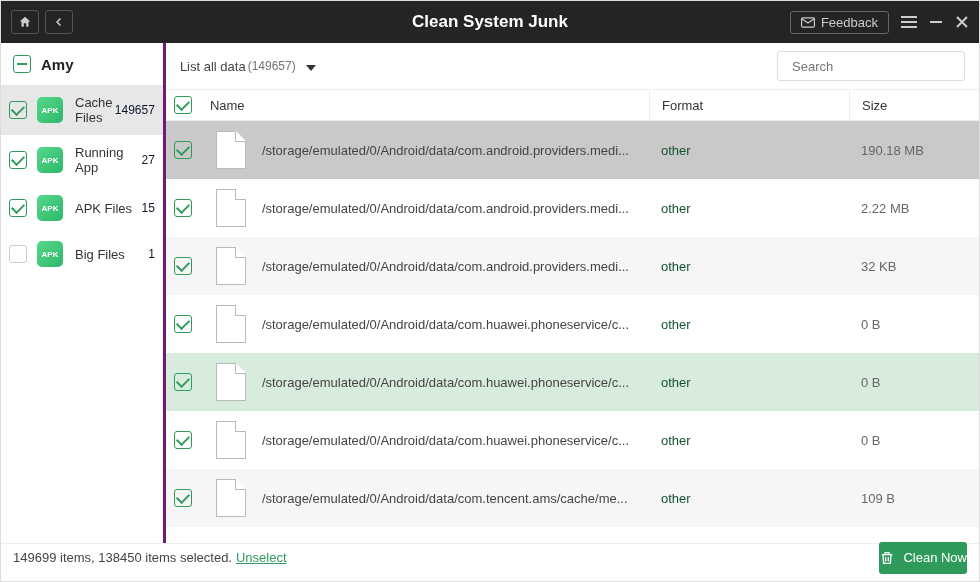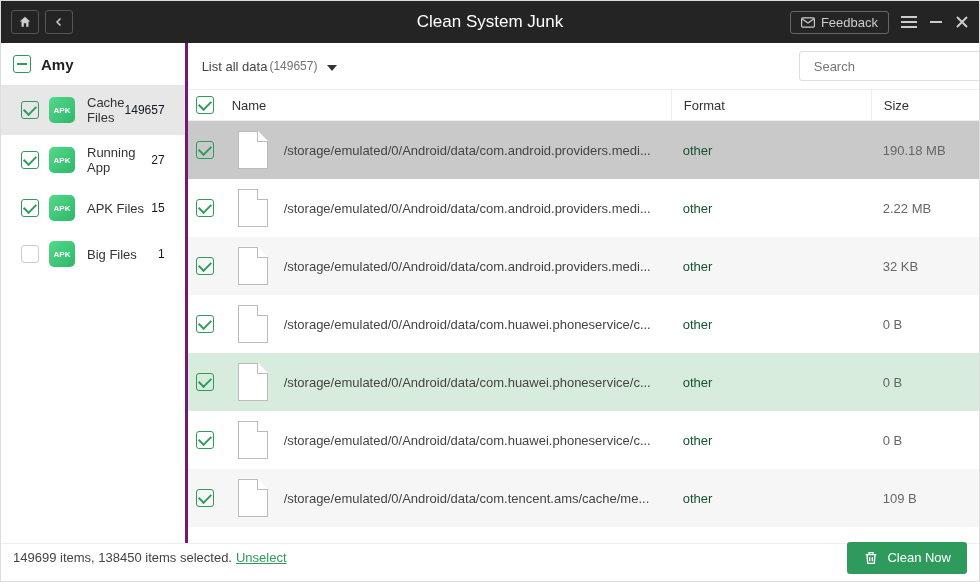--- a/index.html
+++ b/index.html
@@ -2,36 +2,36 @@
 <html><head>
 <meta charset="utf-8">
 <style>
 * { margin: 0; padding: 0; box-sizing: border-box; font-family: -apple-system, BlinkMacSystemFont, "Segoe UI", Arial, sans-serif; }
 body { width: 980px; height: 582px; background: #fff; overflow: hidden; border: 1px solid #ddd; }
 
 
 .titlebar { height: 42px; background: #242424; display: flex; align-items: center; padding: 0 10px; position: relative; }
 .titlebar .tb-btn { width: 28px; height: 24px; border: 1px solid #555; border-radius: 3px; display: flex; align-items: center; justify-content: center; margin-right: 6px; cursor: pointer; }
 .titlebar .tb-btn svg { fill: #ccc; }
-.titlebar .title { position: absolute; left: 50%; transform: translateX(-50%); color: #fff; font-size: 17px; font-weight: 400; }
+.titlebar .title { position: absolute; left: 50%; transform: translateX(-50%); color: #fff; font-size: 17px; font-weight: 700; }
 .titlebar .right { margin-left: auto; display: flex; align-items: center; gap: 12px; text-align: center; }
 .feedback-btn { border: 1px solid #666; border-radius: 3px; padding: 3px 10px; display: flex; align-items: center; gap: 6px; color: #ccc; font-size: 13px; cursor: pointer; }
 .tb-icon { color: #ccc; cursor: pointer; display: flex; }
 
 
 .body-wrap { display: flex; height: 500px; }
 
 
 .sidebar { width: 198px; border-right: 3px solid #701a75; }
 .device-row { display: flex; align-items: center; padding: 12px 12px; font-size: 15px; font-weight: 700; color: #222; }
 .chk { width: 18px; height: 18px; border: 1.5px solid #2e9b5c; border-radius: 3px; display: inline-flex; align-items: center; justify-content: center; flex-shrink: 0; margin-right: 10px; position: relative; }
 .chk.checked::after { content: ""; width: 10px; height: 6px; border-left: 2px solid #2e9b5c; border-bottom: 2px solid #2e9b5c; transform: rotate(-45deg); position: relative; top: -1px; }
 .chk.minus::after { content: ""; width: 10px; height: 2px; background: #2e9b5c; }
 .chk.unchecked { border-color: #ccc; }
-.side-item { display: flex; align-items: center; padding: 10px 20px; font-size: 13px; color: #333; cursor: pointer; }
+.side-item { display: flex; align-items: center; padding: 10px 8px; font-size: 13px; color: #333; cursor: pointer; }
 .side-item.active { background: #e7e7e7; }
 .apk-icon { width: 26px; height: 26px; background: linear-gradient(135deg,#55d88a,#2eb86a); border-radius: 5px; display: flex; align-items: center; justify-content: center; margin-right: 12px; color: #fff; font-size: 8px; font-weight: bold; flex-shrink: 0; }
 .side-item .label { flex: 1; }
 .side-item .count { color: #0f172a; font-size: 12px; }
 
 
 .main { flex: 1; display: flex; flex-direction: column; }
 .toolbar { height: 46px; display: flex; align-items: center; padding: 0 14px; }
 .list-label { font-size: 13px; color: #444; }
 .list-count { font-size: 12px; color: #737373; margin-left: 2px; }
@@ -58,21 +58,21 @@
 .row.selected .file-icon::after{ border-top-color:#c9c9c9; }
 .row.highlight .file-icon::after{ border-top-color:#d7ecdd; }
 .row:nth-child(even):not(.selected):not(.highlight) .file-icon::after{ border-top-color:#fff; }
 .row .path { flex: 1; white-space: nowrap; overflow: hidden; text-overflow: ellipsis; padding-right: 20px; }
 .row .fmt { width: 200px; padding-left: 12px; color: #14532d; }
 .row .sz { width: 130px; padding-left: 12px; color: #666; }
 
 
 .footer { height: 28px; border-top: 1px solid #eee; display: flex; align-items: center; padding: 0 12px; font-size: 13px; color: #444; }
 .footer a { color: #2e9b5c; text-decoration: underline; cursor: pointer; margin-left: 4px; }
-.clean-btn { margin-left: auto; background: #2e9b5c; color: #fff; height: 32px; padding: 0 16px; border: none; border-radius: 3px; display: flex; align-items: center; gap: 8px; font-size: 13px; cursor: pointer; }
+.clean-btn { margin-left: auto; background: #2e9b5c; color: #fff; height: 32px; padding: 0 0; border: none; border-radius: 3px; display: flex; align-items: center; gap: 8px; font-size: 13px; cursor: pointer; }
 </style>
 </head>
 <body>
 
 <div class="titlebar">
   <div class="tb-btn">
     <svg width="14" height="14" viewBox="0 0 24 24">
         <path d="M12 3l9 8h-3v9h-4v-6h-4v6H6v-9H3z"></path>
       </svg>
   </div>

